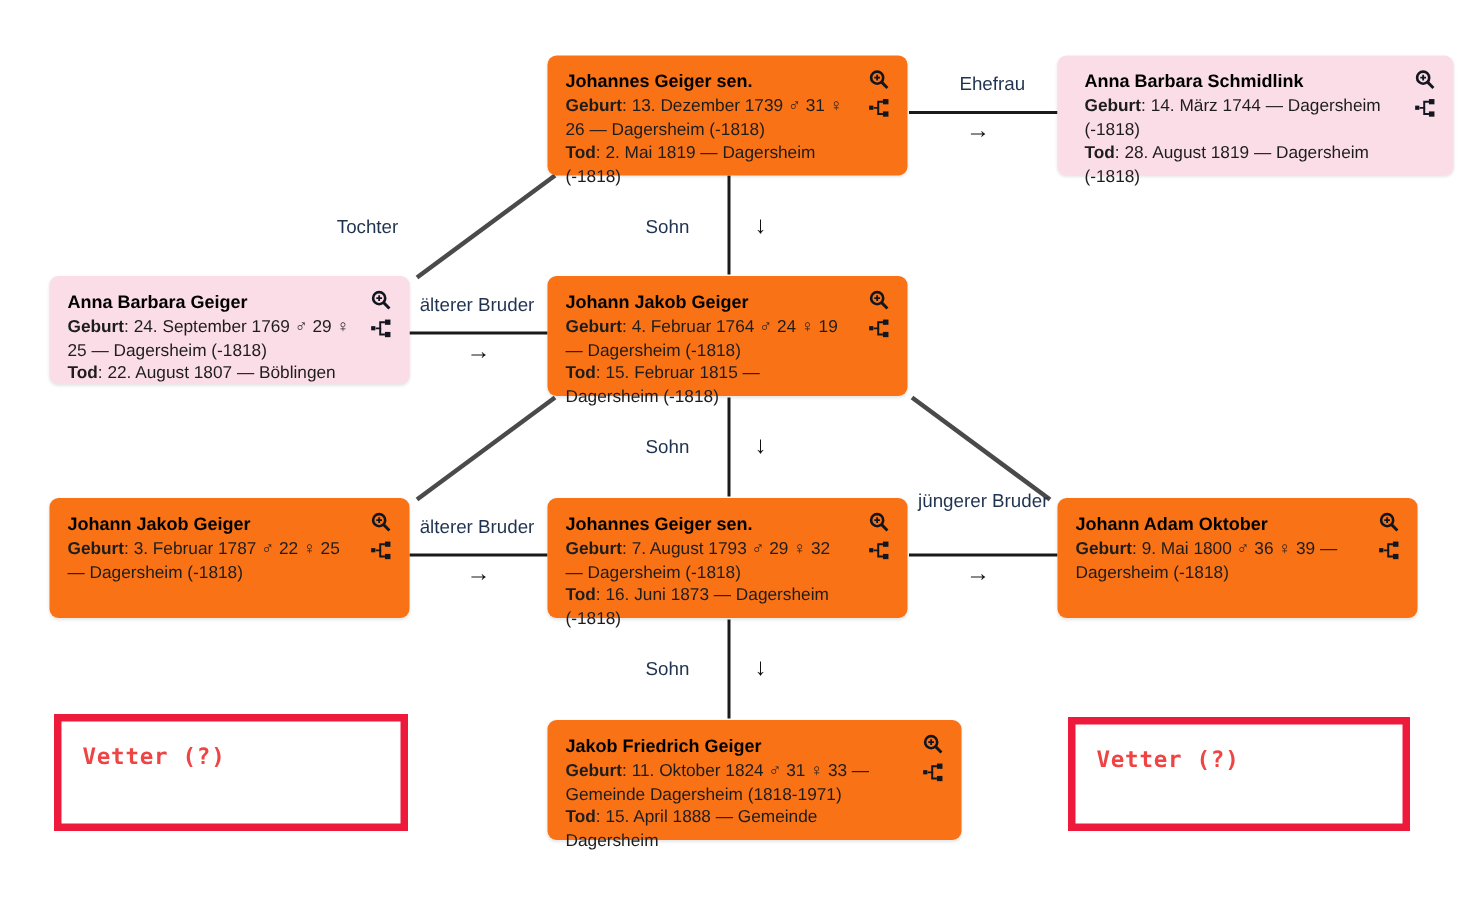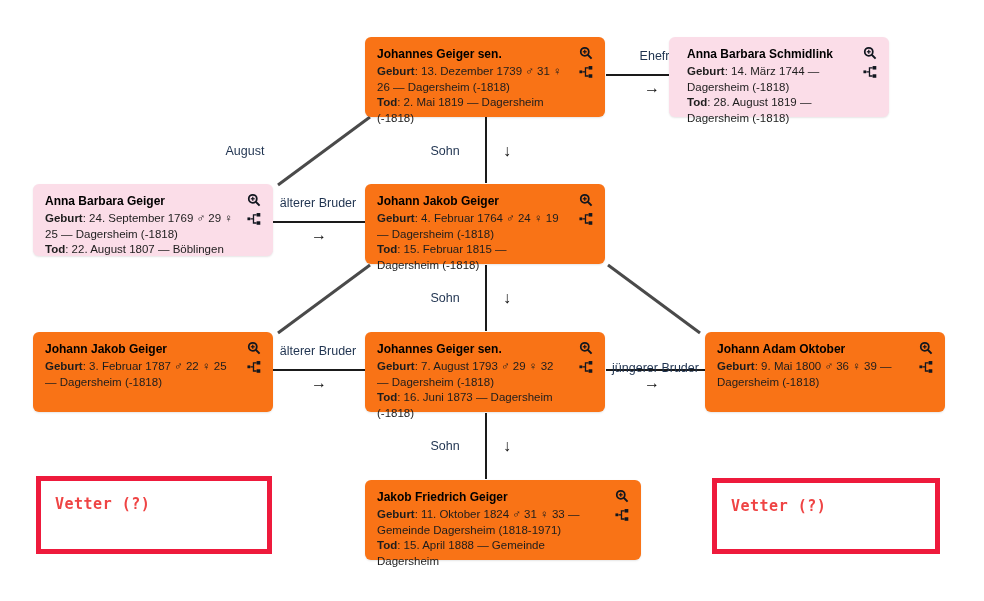--- a/index.html
+++ b/index.html
@@ -127,21 +127,21 @@
   <div class="rel-label" style="left:606px; top:48px; width:111px;">Ehefrau</div>
   <div class="arrow" style="left:644px; top:80px;">→</div>
 
   <div class="vline" style="left:485px; top:117px; height:66px;"></div>
   <div class="rel-label" style="left:415px; top:143px; width:60px;">Sohn</div>
   <div class="arrow" style="left:503px; top:143px;">↓</div>
 
   <svg class="dline" style="left:276px; top:115px;" width="96" height="72">
     <line x1="94" y1="2" x2="2" y2="70"></line>
   </svg>
-  <div class="rel-label" style="left:205px; top:143px; width:80px;">August</div>
+  <div class="rel-label" style="left:205px; top:143px; width:80px;">Tochter</div>
 
   <div class="hline" style="left:273px; top:221px; width:92px;"></div>
   <div class="rel-label" style="left:266px; top:195px; width:104px;">älterer Bruder</div>
   <div class="arrow" style="left:311px; top:227px;">→</div>
 
   <div class="vline" style="left:485px; top:265px; height:66px;"></div>
   <div class="rel-label" style="left:415px; top:290px; width:60px;">Sohn</div>
   <div class="arrow" style="left:503px; top:290px;">↓</div>
 
   <svg class="dline" style="left:276px; top:263px;" width="96" height="72">
@@ -150,21 +150,21 @@
 
   <svg class="dline" style="left:606px; top:263px;" width="96" height="72">
     <line x1="2" y1="2" x2="94" y2="70"></line>
   </svg>
 
   <div class="hline" style="left:273px; top:369px; width:92px;"></div>
   <div class="rel-label" style="left:266px; top:343px; width:104px;">älterer Bruder</div>
   <div class="arrow" style="left:311px; top:375px;">→</div>
 
   <div class="hline" style="left:606px; top:369px; width:99px;"></div>
-  <div class="rel-label wrap" style="left:606px; top:326px; width:99px;margin-top:34px;">jüngerer Bruder</div>
+  <div class="rel-label wrap" style="left:606px; top:326px; width:99px;">jüngerer Bruder</div>
   <div class="arrow" style="left:644px; top:375px;">→</div>
 
   <div class="vline" style="left:485px; top:413px; height:66px;"></div>
   <div class="rel-label" style="left:415px; top:438px; width:60px;">Sohn</div>
   <div class="arrow" style="left:503px; top:438px;">↓</div>
 
   <div class="card male" style="left:365px; top:37px; width:240px; height:80px;">
     <div class="nm">Johannes Geiger sen.</div>
     <div class="ln"><b>Geburt</b><span>: 13. Dezember 1739 ♂ 31 ♀ 26 — Dagersheim (-1818)</span></div>
     <div class="ln"><b>Tod</b><span>: 2. Mai 1819 — Dagersheim (-1818)</span></div>
@@ -182,21 +182,21 @@
             <rect x="0.5" y="6.2" width="3.2" height="3.2" fill="#11161f"></rect>
             <rect x="11" y="1.2" width="4.2" height="4" fill="#11161f"></rect>
             <rect x="11" y="10.6" width="4.2" height="4" fill="#11161f"></rect>
             <path d="M3.9 7.9 H7.4 V3.2 H11" fill="none" stroke="#11161f" stroke-width="1.5"></path>
             <path d="M7.4 7.9 V12.6 H11" fill="none" stroke="#11161f" stroke-width="1.5"></path>
           </svg>
       </span>
     </div>
   </div>
 
-  <div class="card female" style="left:669px; top:37px; width:220px; height:80px;padding-left:18px;">
+  <div class="card female" style="left:705px; top:37px; width:264px; height:80px;padding-left:18px;">
     <div class="nm">Anna Barbara Schmidlink</div>
     <div class="ln"><b>Geburt</b><span>: 14. März 1744 — Dagersheim (-1818)</span></div>
     <div class="ln"><b>Tod</b><span>: 28. August 1819 — Dagersheim (-1818)</span></div>
     <div class="card-icons">
       <span class="ic">
         <svg width="14" height="14" viewBox="0 0 16 16">
             <circle cx="6.6" cy="6.6" r="4.6" fill="none" stroke="#11161f" stroke-width="2"></circle>
             <line x1="6.6" y1="4.4" x2="6.6" y2="8.8" stroke="#11161f" stroke-width="1.4"></line>
             <line x1="4.4" y1="6.6" x2="8.8" y2="6.6" stroke="#11161f" stroke-width="1.4"></line>
             <line x1="10" y1="10" x2="14.4" y2="14.4" stroke="#11161f" stroke-width="2.2"></line>

